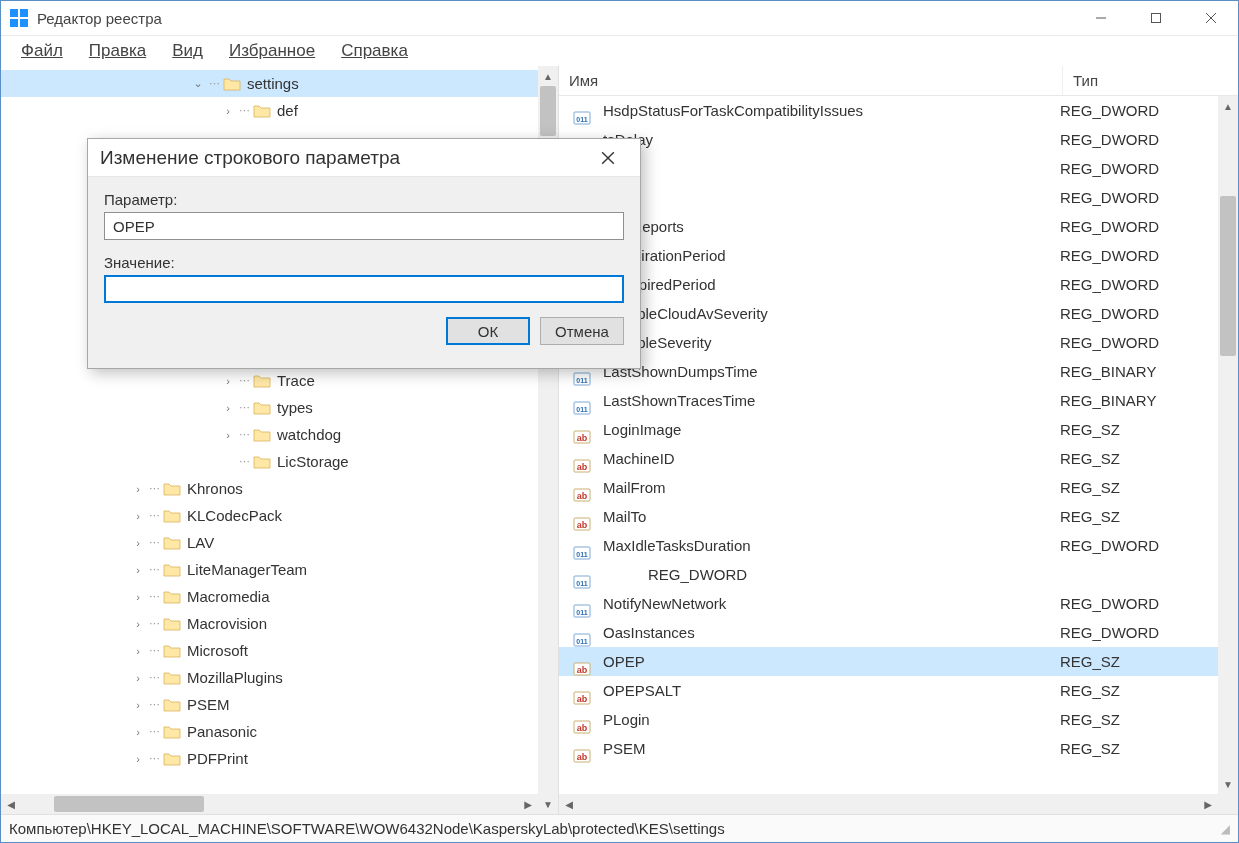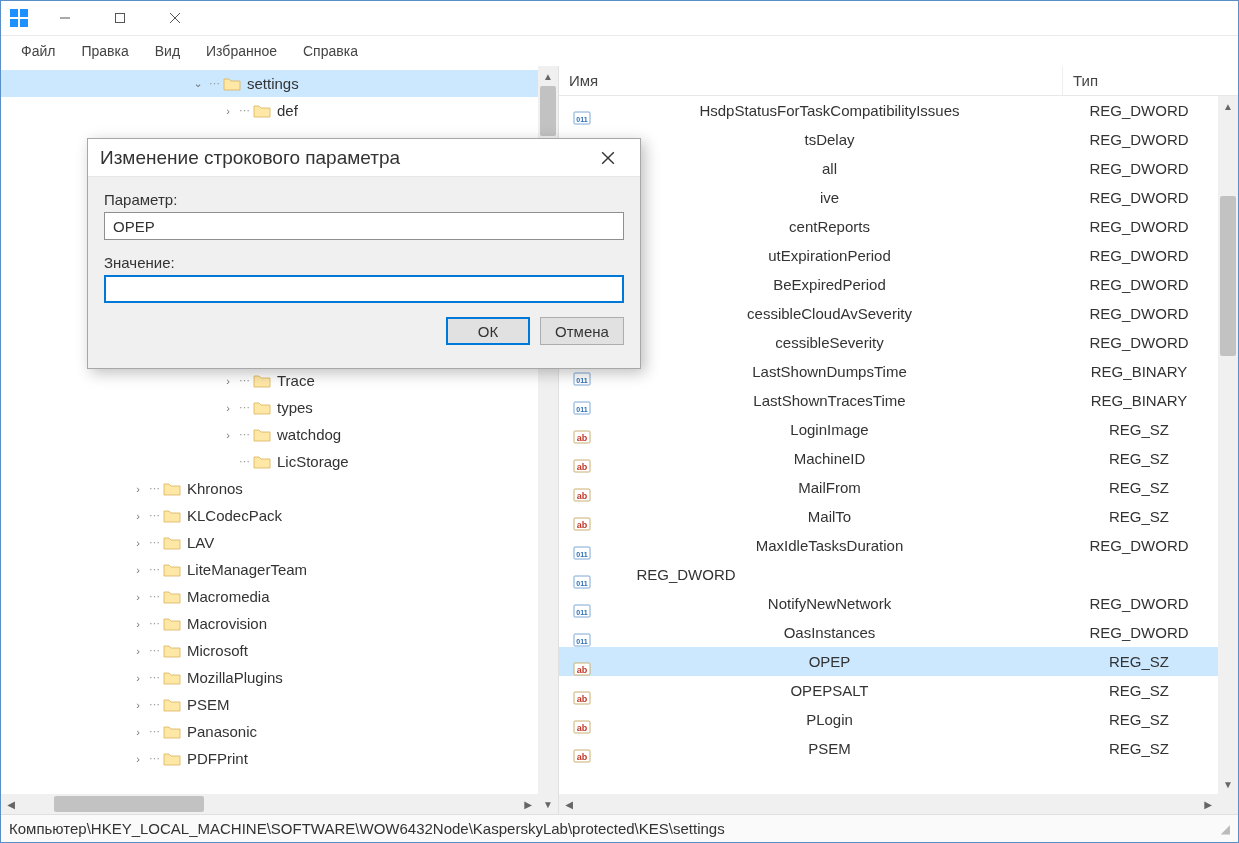--- a/index.html
+++ b/index.html
@@ -8,21 +8,21 @@
   .window { width: 1239px; height: 843px; border: 1px solid #5a8ec7; display: flex; flex-direction: column; background: #fff; }
   
   .titlebar { height: 35px; display: flex; align-items: center; padding: 0 0 0 8px; background: #fff; border-bottom: 1px solid #eaeaea; }
   .app-icon { width: 20px; height: 20px; margin-right: 8px; }
   .app-icon svg { width: 20px; height: 20px; }
   .title-text { font-size: 15px; color: #444; flex: 1; }
   .win-controls { display: flex; height: 100%; }
   .win-btn { width: 55px; display: flex; align-items: center; justify-content: center; color: #666; }
   .win-btn svg { width: 12px; height: 12px; }
   
-  .menubar { height: 30px; display: flex; align-items: center; padding: 0 8px; gap: 2px; font-size: 14px; color: #444; }
+  .menubar { height: 30px; display: flex; align-items: center; padding: 0 8px; gap: 2px; font-size: 17px; color: #444; text-decoration: underline; }
   .menu-item { padding: 4px 12px; }
   
   .main-panes { flex: 1; display: flex; min-height: 0; }
   
   .tree-pane { width: 558px; border-right: 1px solid #e0e0e0; position: relative; background: #fff; overflow: hidden; }
   .tree-scroll { position: absolute; right: 0; top: 0; bottom: 0; width: 20px; background: #f0f0f0; display: flex; flex-direction: column; align-items: center; }
   .scroll-btn { width: 20px; height: 20px; display:flex; align-items:center; justify-content:center; color:#666; font-size:10px; }
   .scroll-track { flex:1; background:#f0f0f0; position: relative; width: 100%; }
   .scroll-thumb-v { position:absolute; top:0; left:2px; right:2px; height:50px; background:#c2c2c2; border-radius:2px; }
   .tree-hscroll { position:absolute; left:0; right:20px; bottom:0; height:20px; background:#f0f0f0; display:flex; align-items:center; }
@@ -35,25 +35,25 @@
   .expander { width:14px; text-align:center; color:#777; font-size:11px; margin-right:2px; display:inline-block; }
   .folder-icon { width:18px; height:15px; margin-right:6px; display:inline-flex; }
   .folder-icon svg { width:18px; height:15px; }
   .dots { color:#999; letter-spacing:1px; font-size:11px; margin: 0 2px; }
   
   .list-pane { flex:1; position:relative; background:#fff; overflow:hidden; }
   .list-header { height:30px; display:flex; border-bottom:1px solid #e8e8e8; font-size:15px; color:#444; background:#fff; }
   .col-name { flex:1; padding:6px 10px; border-right:1px solid #eee; }
   .col-type { width:175px; padding:6px 10px; }
   .list-body { position:absolute; top:30px; left:0; right:20px; bottom:20px; overflow:hidden; }
-  .list-row { display:flex; align-items:center; height:29px; font-size:15px; color:#333;text-align:center; }
+  .list-row { display:flex; align-items:center; height:29px; font-size:15px; color:#333; }
   .list-row.selected { background:#cce8ff; }
   .val-icon { width:30px; height:18px; margin:14px 6px 0 8px; display:inline-flex; align-items:center; justify-content:center; }
   .val-name { flex:1; }
-  .val-type { width:162px; padding-left:4px; }
+  .val-type { width:162px; padding-left:4px;margin-left:41px; }
   .list-vscroll { position:absolute; right:0; top:30px; bottom:20px; width:20px; background:#f0f0f0; display:flex; flex-direction:column; align-items:center; }
   .list-vscroll .scroll-thumb-v { height:160px; top:80px; }
   .list-hscroll { position:absolute; left:0; right:20px; bottom:0; height:20px; background:#f0f0f0; display:flex; align-items:center; }
   .list-hscroll .scroll-thumb-h { left:4px; width:360px; }
   .scroll-corner { position:absolute; right:0; bottom:0; width:20px; height:20px; background:#f0f0f0; }
   
   .statusbar { height:28px; border-top:1px solid #e0e0e0; display:flex; align-items:center; padding:0 8px; font-size:15px; color:#333; background:#fafafa; }
   .grip { margin-left:auto; color:#bbb; font-size:12px; }
   
   
@@ -76,20 +76,21 @@
 
   <div class="titlebar">
     <span class="app-icon">
       <svg viewBox="0 0 20 20">
           <rect x="1" y="1" width="8" height="8" fill="#1e90ff"></rect>
           <rect x="11" y="1" width="8" height="8" fill="#1e90ff"></rect>
           <rect x="1" y="11" width="8" height="8" fill="#1e90ff"></rect>
           <rect x="11" y="11" width="8" height="8" fill="#1e90ff"></rect>
         </svg>
     </span>
+    <span class="title-text">Редактор реестра</span>
     <div class="win-controls">
       <div class="win-btn">
           <svg viewBox="0 0 12 12">
             <line x1="1" y1="6" x2="11" y2="6" stroke="#555" stroke-width="1"></line>
           </svg>
         </div>
       <div class="win-btn">
           <svg viewBox="0 0 12 12">
             <rect x="1.5" y="1.5" width="9" height="9" fill="none" stroke="#555" stroke-width="1"></rect>
           </svg>

